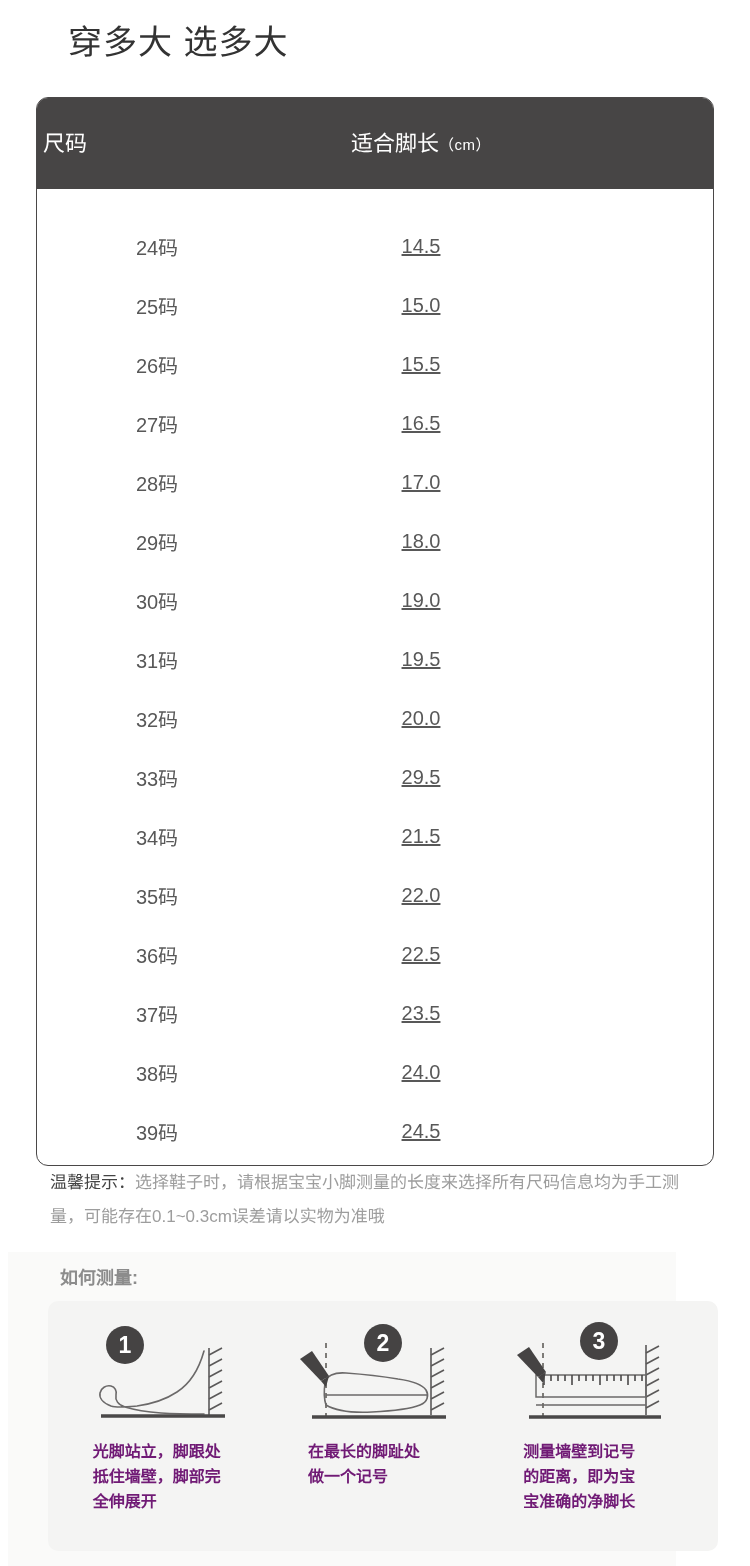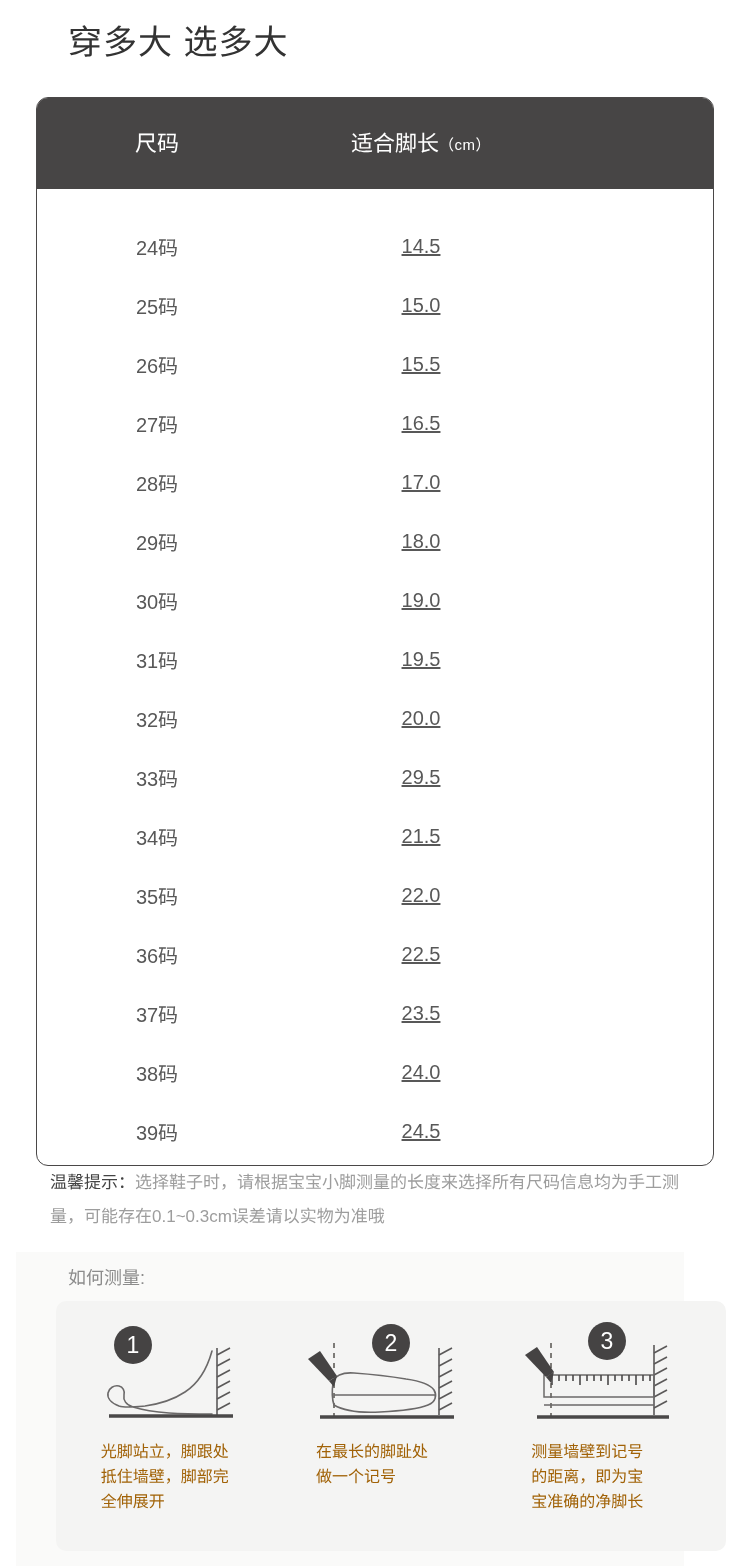--- a/index.html
+++ b/index.html
@@ -40,21 +40,21 @@
     overflow: hidden;
   }
   .table-head {
     display: flex;
     background: #474545;
     height: 91px;
     align-items: center;
   }
   .th {
     color: #ffffff;
-    text-align: center;
+    text-align: left;
     font-size: 22px;
     line-height: 30px;
   }
   .th-size {
     width: 228px;
     padding-left: 6px;
   }
   .th-len {
     width: 300px;
     display: flex;
@@ -103,25 +103,26 @@
     line-height: 34px;
     color: #9d9d9d;
   }
   .tip .tip-label {
     color: #444444;
   }
 
   
   .measure-section {
     position: absolute;
-    left: 16px;
+    left: 8px;
     top: 1252px;
     width: 668px;
     height: 314px;
     background: #fafaf9;
+    font-weight: bold;
   }
   .measure-title {
     position: absolute;
     left: 52px;
     top: 13px;
     font-size: 18px;
     line-height: 26px;
     color: #8c8c8c;
   }
   .measure-panel {
@@ -153,21 +154,21 @@
   }
   .step-art svg {
     display: block;
     width: 190px;
     height: 110px;
   }
   .step-caption {
     margin-top: 14px;
     font-size: 16px;
     line-height: 25px;
-    color: #a16207;
+    color: #701a75;
     text-align: left;
     width: 150px;
     white-space: pre-line;
   }
   .cap-2 { width: 150px; }
 </style>
 </head>
 <body>
 
 <div class="page-title">穿多大 选多大</div>

